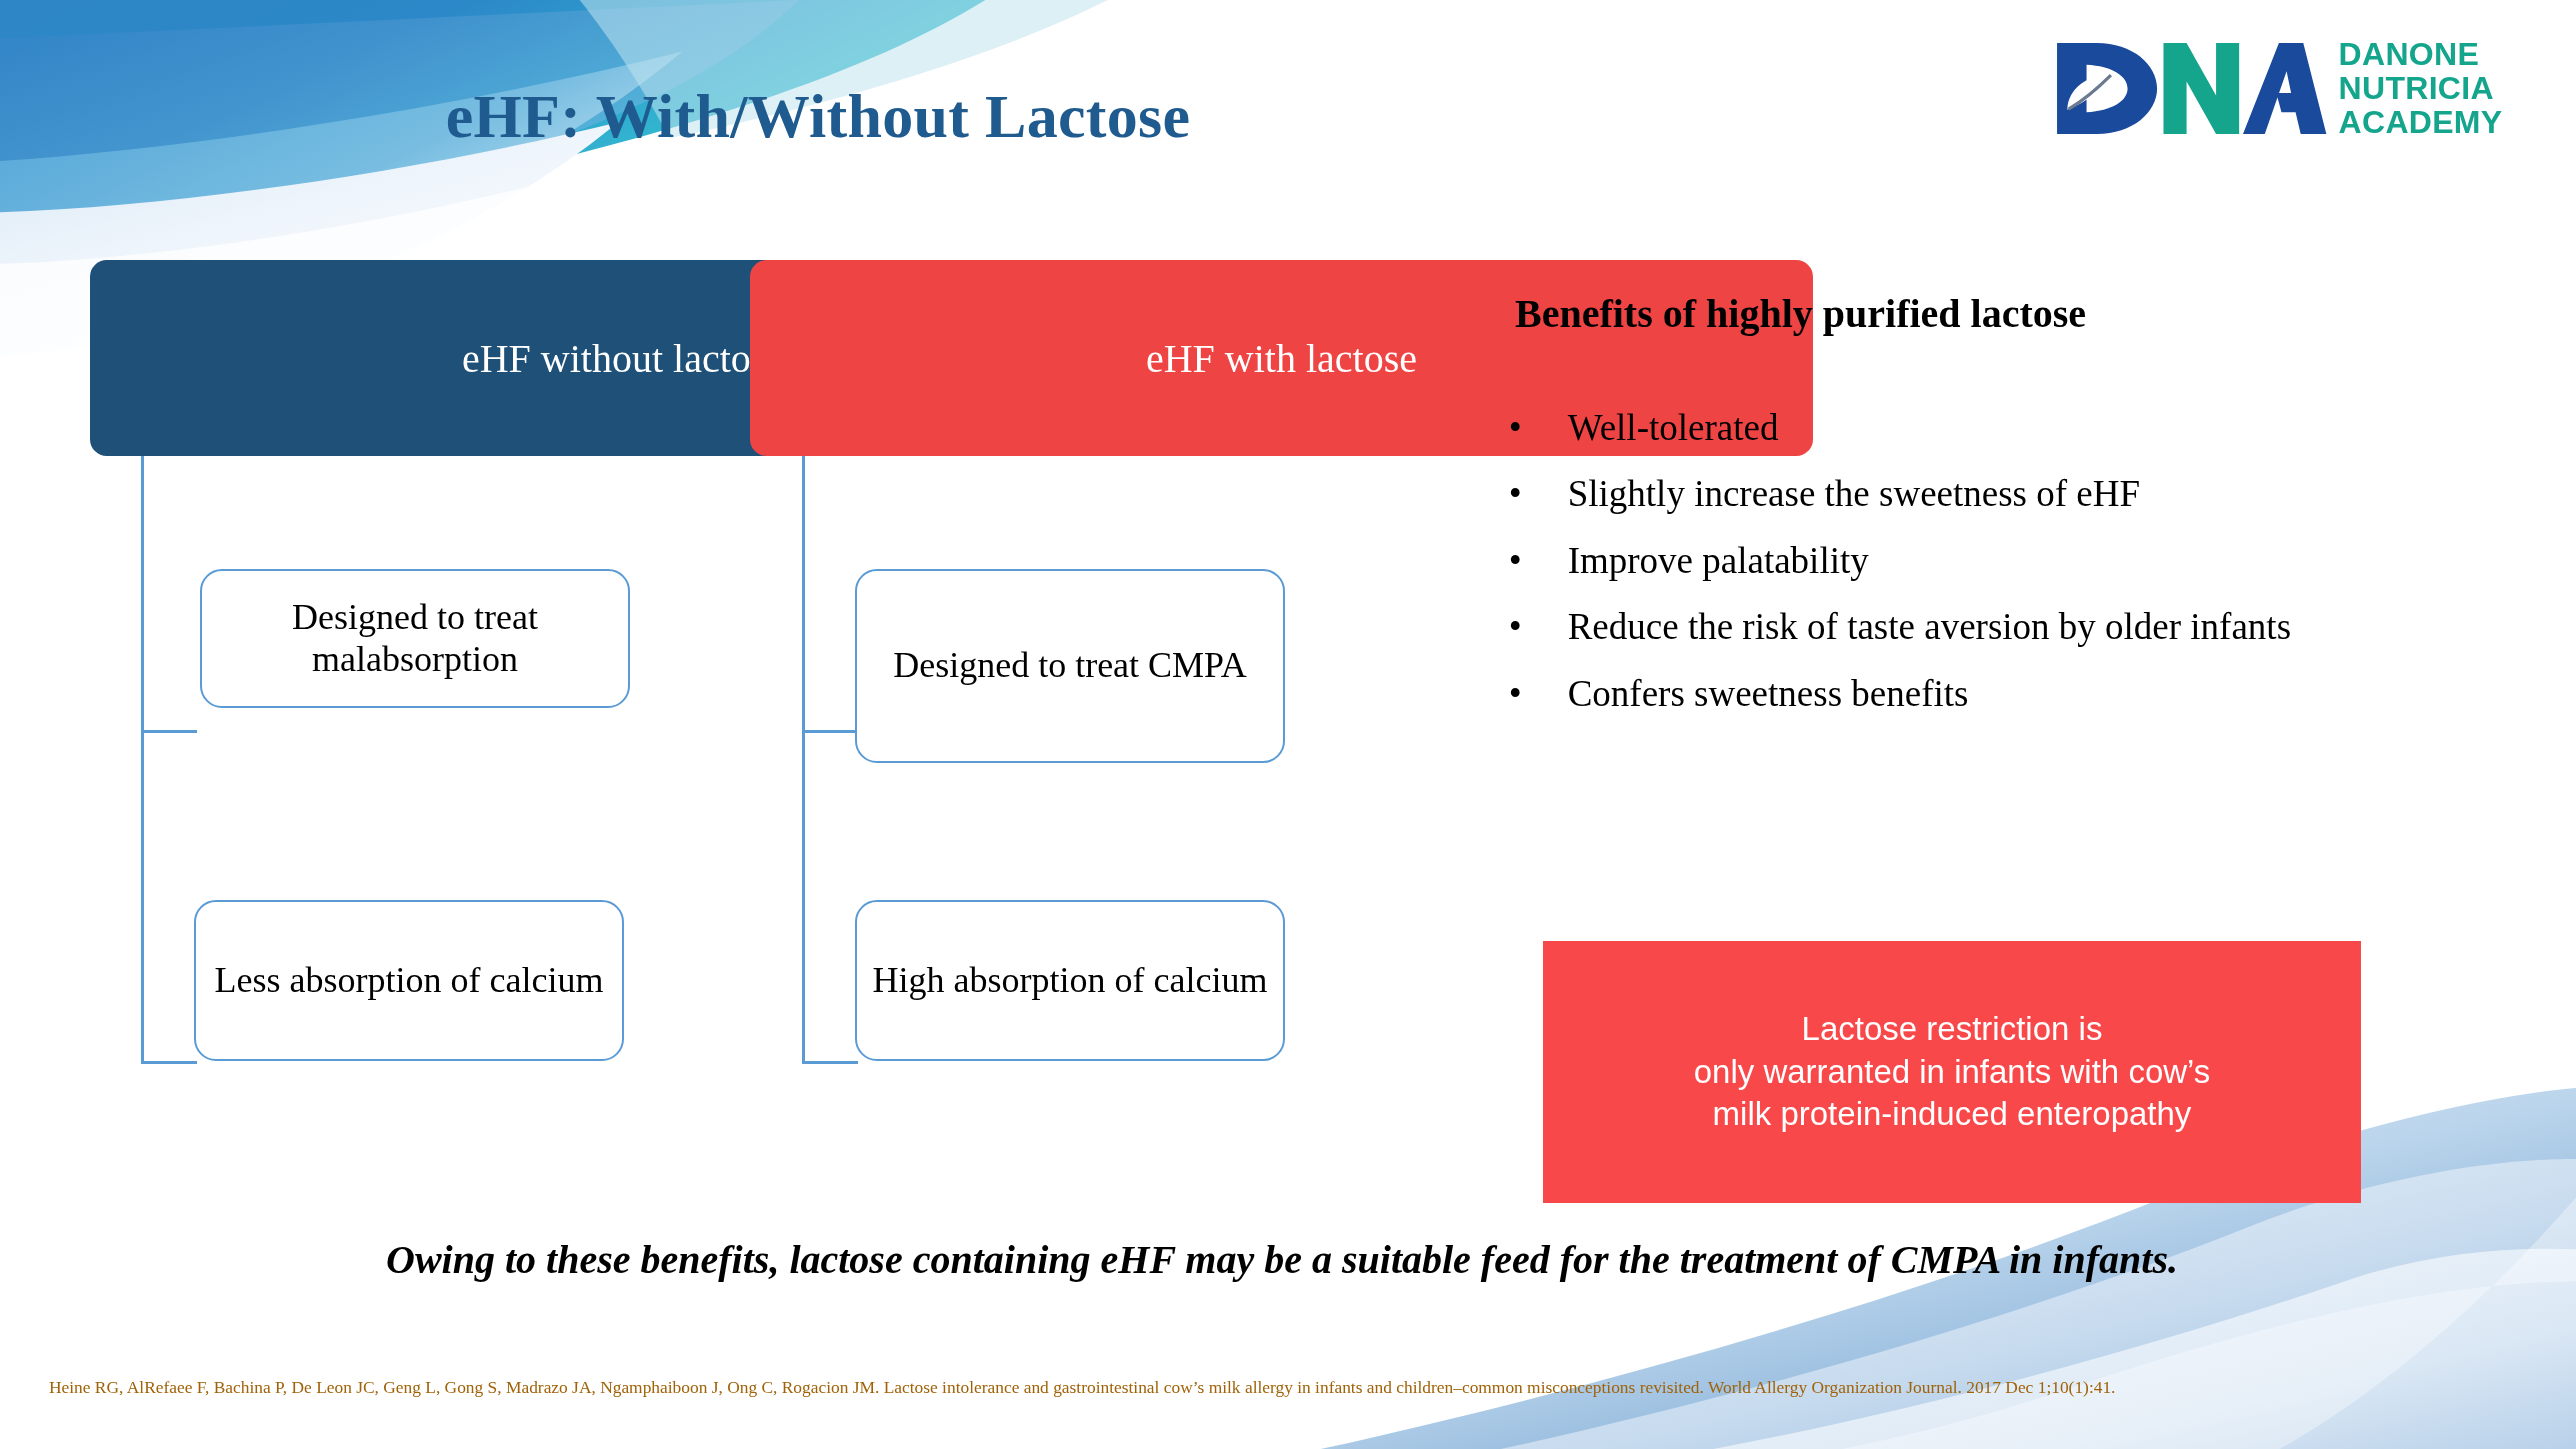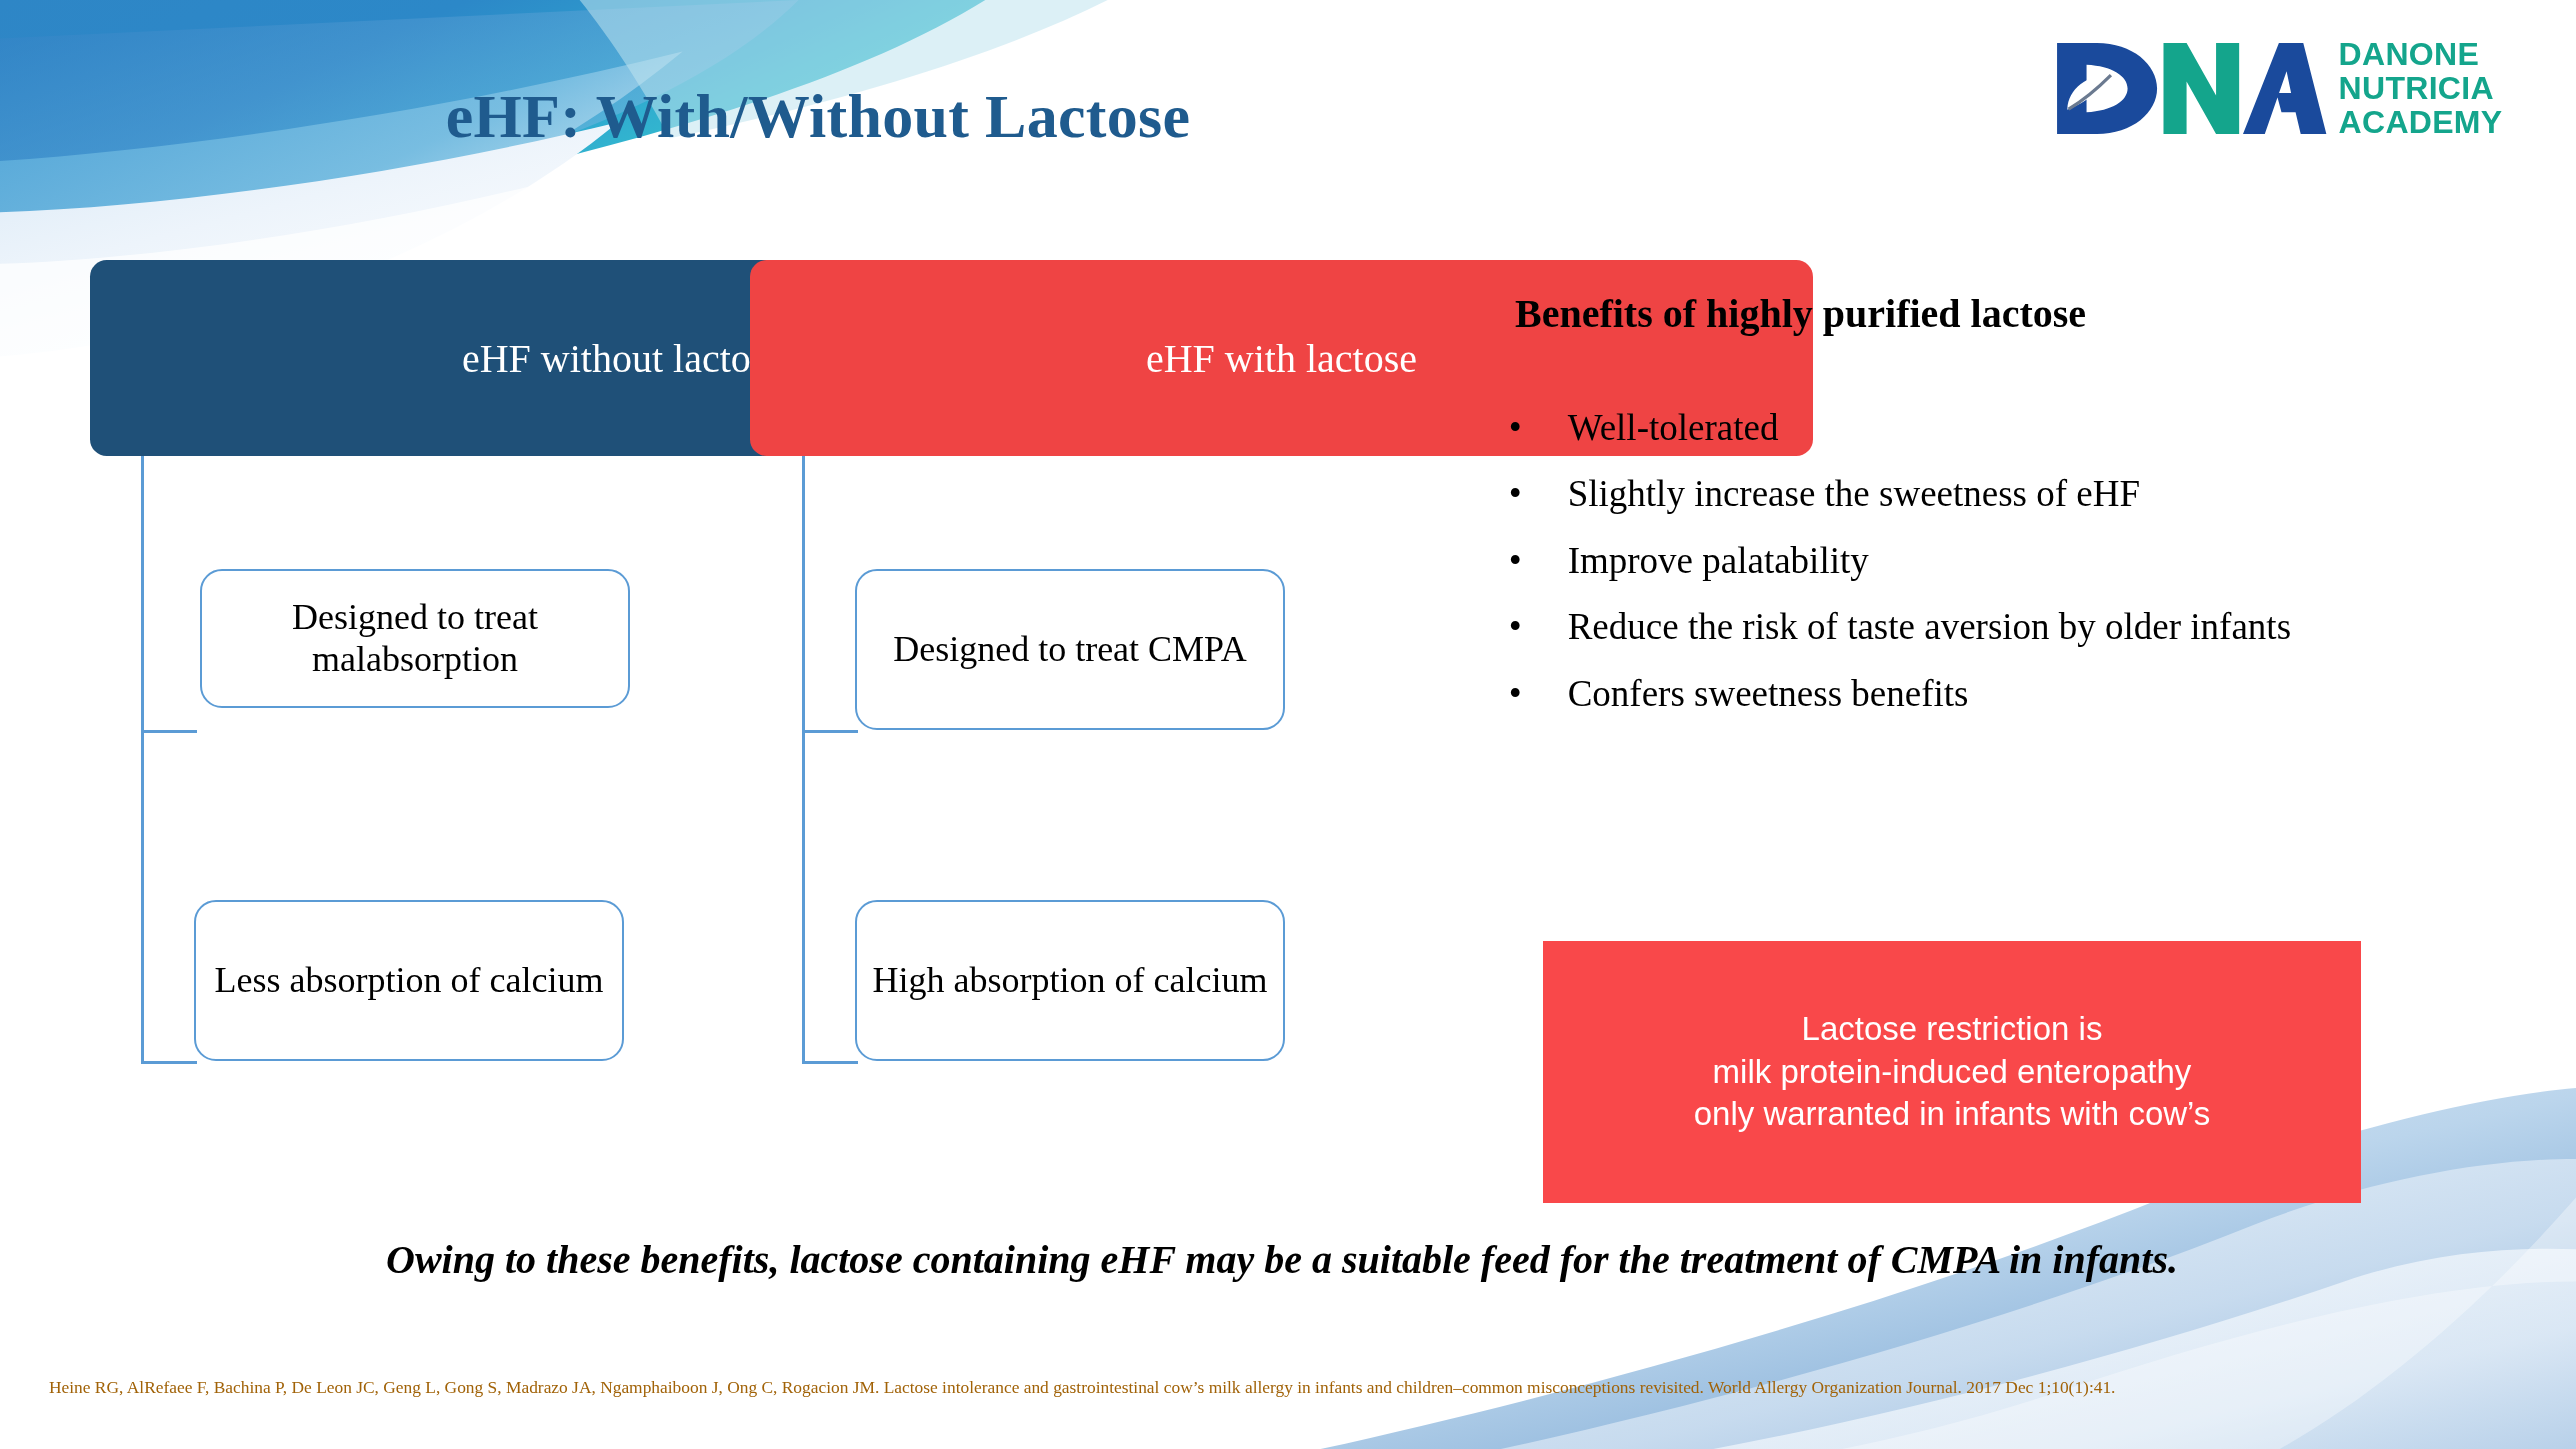--- a/index.html
+++ b/index.html
@@ -266,21 +266,21 @@
     <span>Less absorption of calcium</span>
   </div>
 
   <div class="node-parent" style="left: 750px; top: 260px; width: 1063px; height: 196px; background: #ef4444;">
     <span>eHF with lactose</span>
   </div>
   <div class="connector conn-v" style="left: 802px; top: 456px; width: 2.6px; height: 607px;"></div>
   <div class="connector conn-h" style="left: 802px; top: 730px; width: 56px; height: 2.6px;"></div>
   <div class="connector conn-h" style="left: 802px; top: 1061px; width: 56px; height: 2.6px;"></div>
 
-  <div class="node-child" style="left: 855px; top: 569px; width: 430px; height: 161px;">
+  <div class="node-child" style="left: 855px; top: 569px; width: 430px; height: 194px;">
     <span>Designed to treat CMPA</span>
   </div>
 
   <div class="node-child" style="left: 855px; top: 900px; width: 430px; height: 161px;">
     <span>High absorption of calcium</span>
   </div>
 
   <div id="benefits-heading">Benefits of highly purified lactose</div>
 
   <div id="benefits-list">
@@ -302,22 +302,22 @@
     </div>
     <div class="bullet-row">
       <span class="bullet-dot">•</span>
       <span class="bullet-text">Confers sweetness benefits</span>
     </div>
   </div>
 
   <div id="callout">
     <div>
       <div>Lactose restriction is</div>
+      <div>only warranted in infants with cow’s</div>
       <div>milk protein-induced enteropathy</div>
-      <div>only warranted in infants with cow’s</div>
     </div>
   </div>
 
   <div id="conclusion">Owing to these benefits, lactose containing eHF may be a suitable feed for the treatment of CMPA in infants.</div>
 
   <div id="citation">Heine RG, AlRefaee F, Bachina P, De Leon JC, Geng L, Gong S, Madrazo JA, Ngamphaiboon J, Ong C, Rogacion JM. Lactose intolerance and gastrointestinal cow’s milk allergy in infants and children–common misconceptions revisited. World Allergy Organization Journal. 2017 Dec 1;10(1):41.</div>
 
 </div>
 
 

